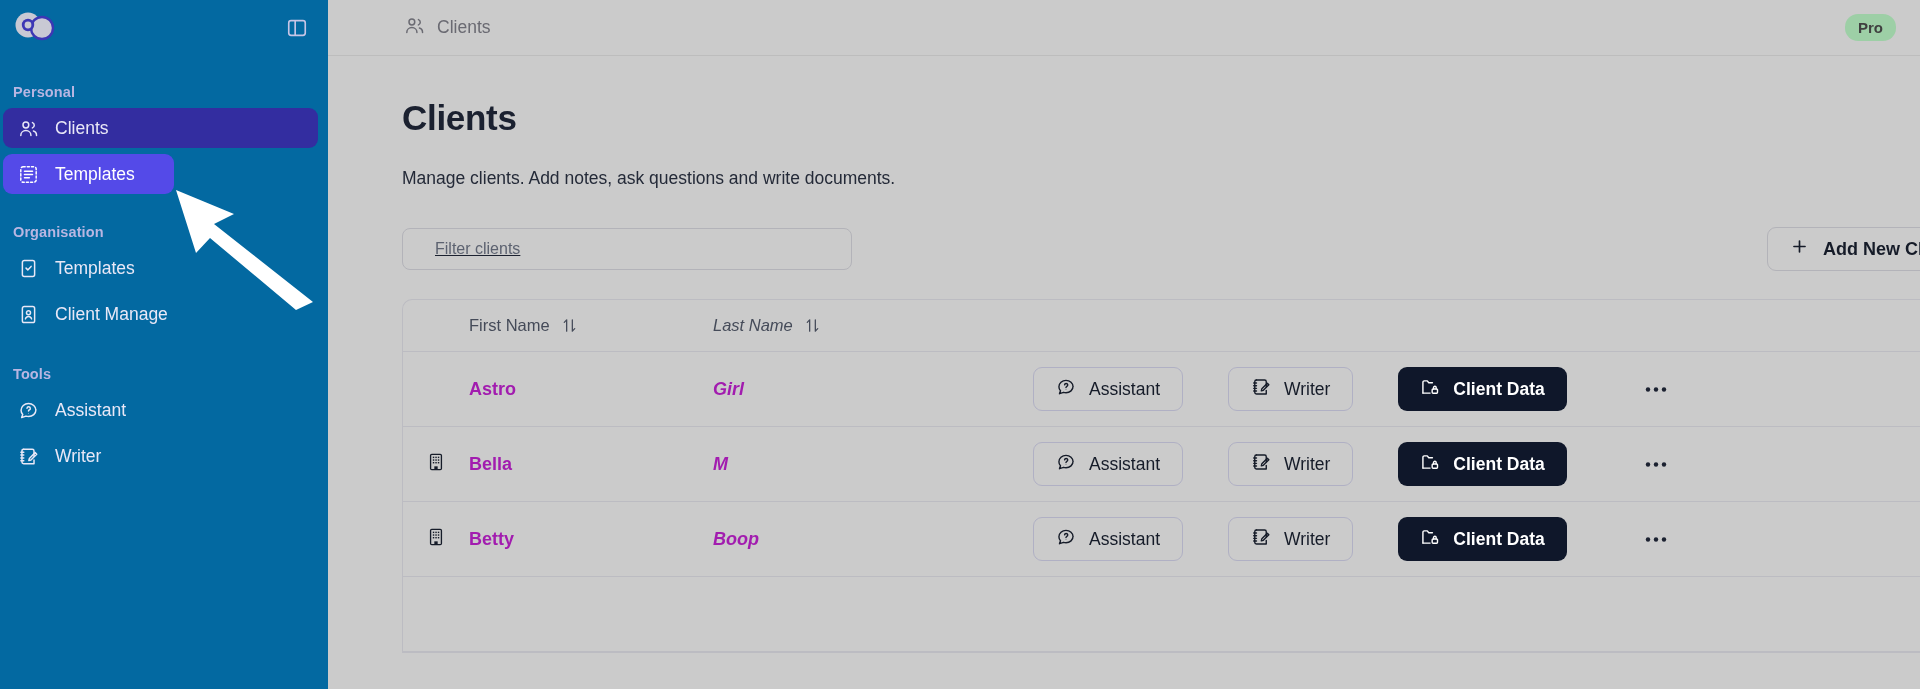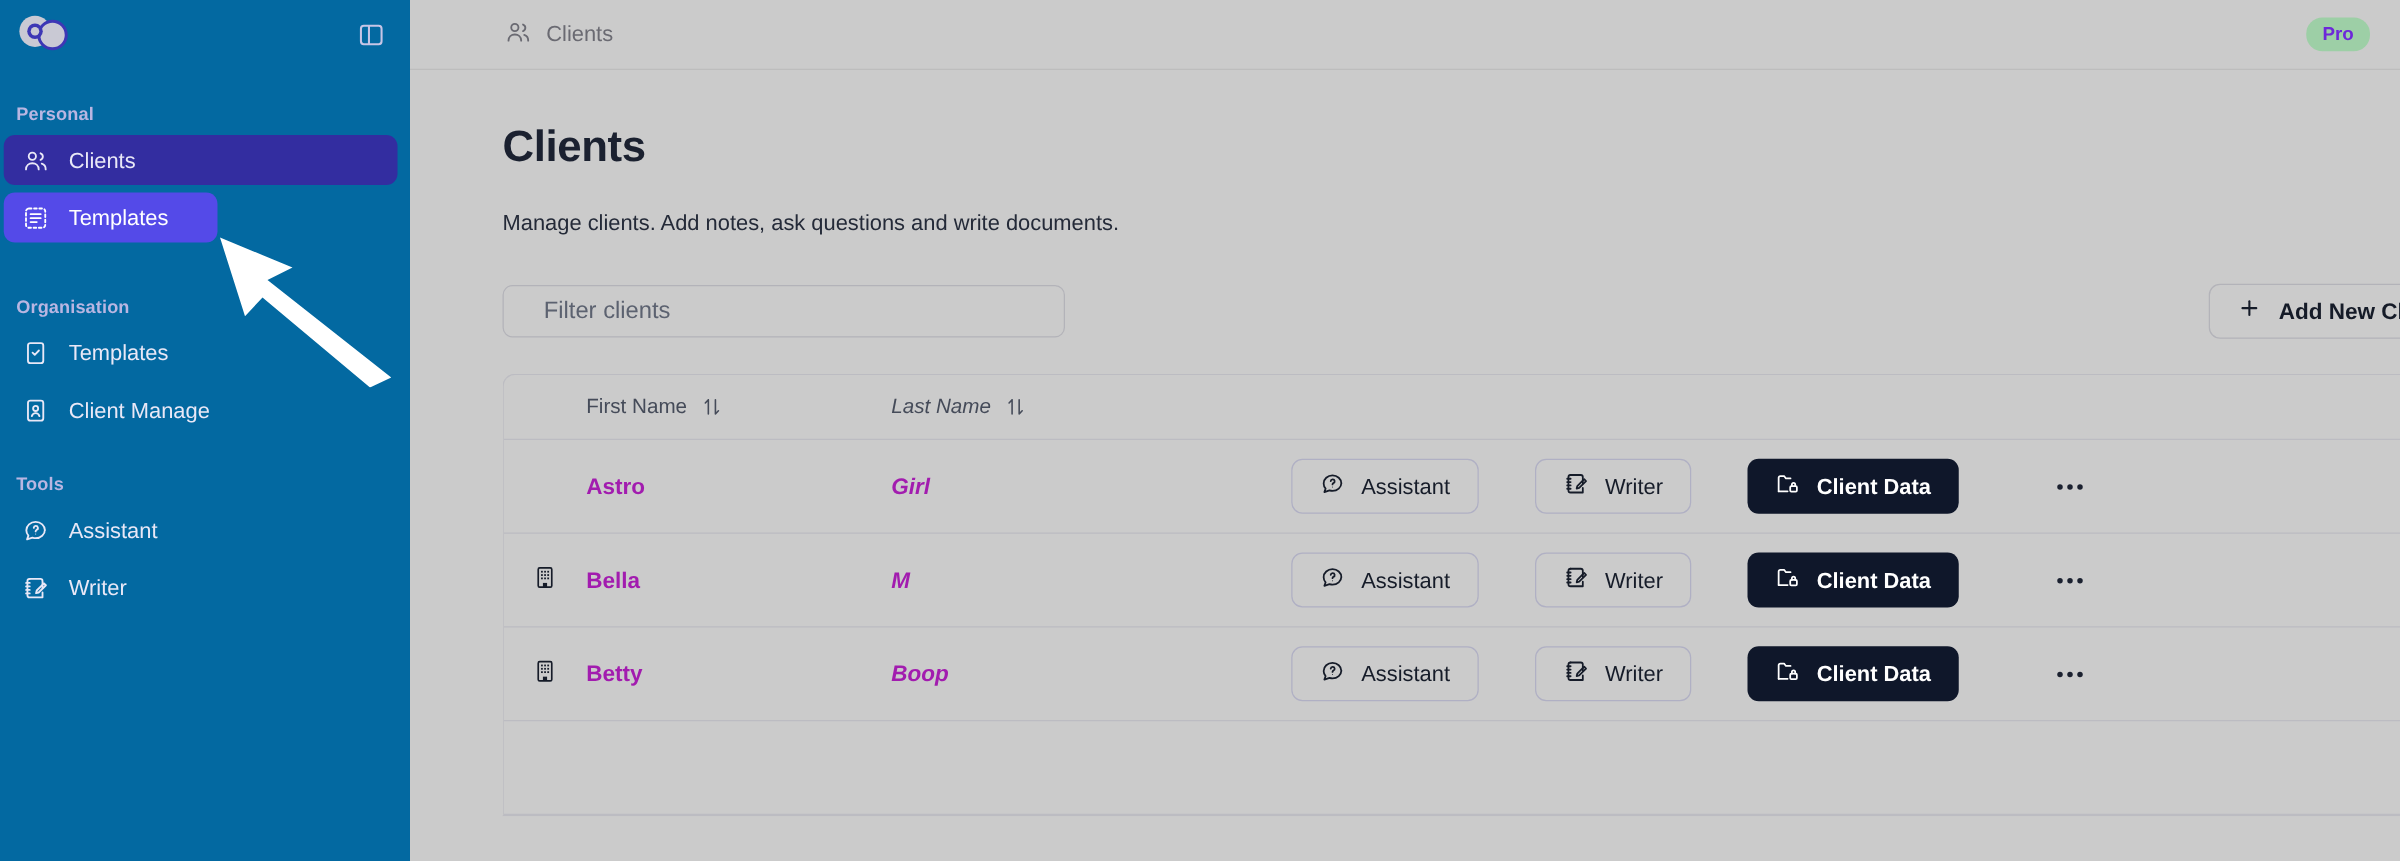--- a/index.html
+++ b/index.html
@@ -28,21 +28,21 @@
     width: 26px; height: 26px;
     display: flex; align-items: center; justify-content: center;
     cursor: pointer;
   }
   .sb-section-label {
     color: #b9b6e2; font-size: 14.5px; font-weight: 600;
     padding: 0 0 0 13px; margin-top: 16px; margin-bottom: 8px;
     letter-spacing: .1px;
   }
   .sb-label-personal { margin-top: 28px; }
-  .sb-label-org { margin-top: 44px; }
+  .sb-label-org { margin-top: 30px; }
   .sb-label-tools { margin-top: 32px; }
   .sb-item {
     display: flex; align-items: center; gap: 16px;
     height: 40px; margin: 0 10px 0 3px;
     padding: 0 14px; border-radius: 9px;
     color: #e9e8f7; font-size: 17.5px;
     cursor: pointer; position: relative;
   }
   .sb-item .sb-ico { width: 22px; height: 22px; display:flex; align-items:center; justify-content:center; flex: 0 0 22px; }
   .sb-item.active-soft { background: #332da0; margin-left: 3px; margin-right: 10px; }
@@ -57,36 +57,37 @@
   .main { flex: 1; height: 689px; background: #cbcbcb; position: relative; overflow: hidden; }
   .topbar {
     height: 56px; display: flex; align-items: center;
     padding: 0 24px 0 76px;
     border-bottom: 1px solid #bdbdbd;
     background: #cbcbcb;
   }
   .crumb { display: flex; align-items: center; gap: 12px; color: #6a6a72; font-size: 17.5px; }
   .topbar-spacer { flex: 1; }
   .pro-badge {
-    background: #9dcfa6; color: #6d28d9;
+    background: #9dcfa6; color: #404040;
     font-size: 15px; font-weight: 700;
     padding: 5px 13px; border-radius: 13px;
   }
 
   .content { padding: 42px 0 0 74px; }
   .page-title { font-size: 35px; font-weight: 700; color: #1b2130; letter-spacing: -.3px; }
   .page-sub { margin-top: 30px; font-size: 17.5px; color: #242a38; }
 
   .toolbar { display: flex; align-items: center; margin-top: 38px; padding-right: 0; }
   .filter-input {
     width: 450px; height: 42px;
     border: 1px solid #b3b3b9; border-radius: 8px;
     background: transparent; outline: none;
-    padding: 0 32px; font-size: 19px; color: #1b2130;
+    padding: 0 32px; font-size: 16px; color: #1b2130;
     font-family: "Liberation Sans", sans-serif;
+    text-decoration: underline;
   }
   .filter-input::placeholder { color: #5c6270; }
   .toolbar-spacer { flex: 1; }
   .add-btn {
     display: flex; align-items: center; gap: 14px;
     height: 44px; padding: 0 22px;
     border: 1px solid #b3b3b9; border-radius: 9px;
     background: transparent; cursor: pointer;
     font-size: 18px; font-weight: 700; color: #151b28;
     white-space: nowrap;

